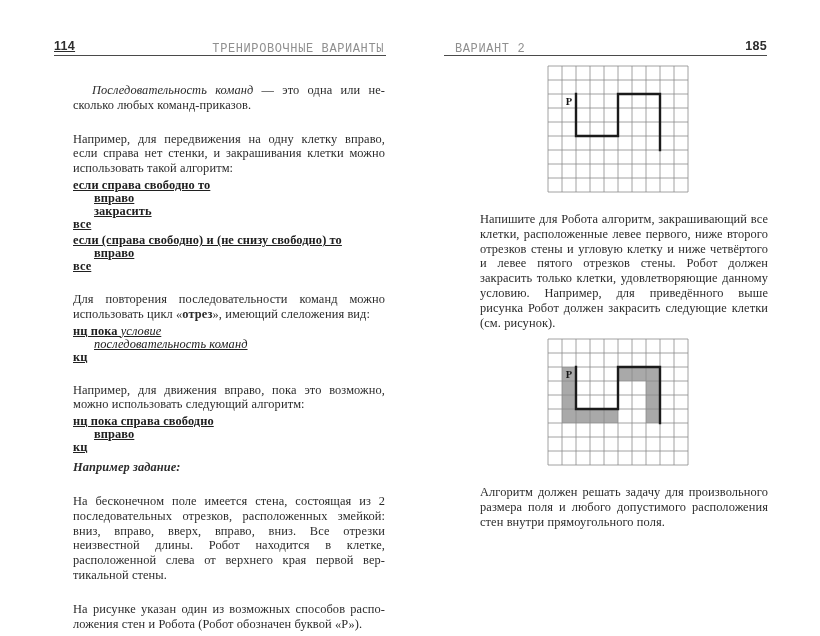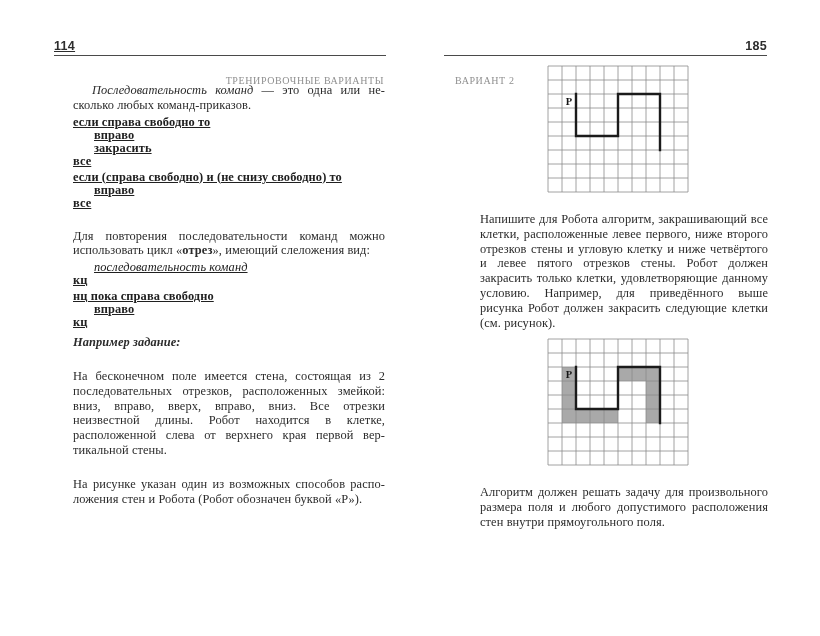--- a/index.html
+++ b/index.html
@@ -6,22 +6,22 @@
   body{
     width:820px;height:636px;background:#ffffff;position:relative;overflow:hidden;
     font-family:"Liberation Serif","DejaVu Serif",serif;color:#2b2b2b;
   }
   
   .hdr-num{
     position:absolute;top:39px;font-family:"Liberation Sans","DejaVu Sans",sans-serif;
     font-weight:bold;font-size:12.5px;color:#2d2d2d;letter-spacing:.3px;
   }
   .hdr-title{
-    position:absolute;top:42px;font-family:Liberation Serif, serif;
-    font-size:10px;color:#8f8f8f;letter-spacing:.6px;white-space:nowrap;margin-top:33px;
+    position:absolute;top:42px;font-family:Liberation Mono, monospace;
+    font-size:12px;color:#8f8f8f;letter-spacing:.6px;white-space:nowrap;
   }
   .rule{position:absolute;top:55px;height:1px;background:#4a4a4a;}
   #rule-left{left:54px;width:332px;}
   #rule-right{left:444px;width:323px;}
   #num-left{left:54px;text-decoration:underline;}
   #num-right{right:53px;}
   #title-left{right:436px;}
   #title-right{left:455px;}
 
   
@@ -46,36 +46,39 @@
 
 <span id="num-left" class="hdr-num">114</span>
 <span id="title-left" class="hdr-title">ТРЕНИРОВОЧНЫЕ ВАРИАНТЫ</span>
 <div id="rule-left" class="rule"></div>
 <span id="title-right" class="hdr-title">ВАРИАНТ 2</span>
 <span id="num-right" class="hdr-num">185</span>
 <div id="rule-right" class="rule"></div>
 
 <div id="col-left" class="col">
   <p class="first-indent"><span class="i">Последовательность команд</span><span> — это одна или не­сколько любых команд-приказов.</span></p>
+  <p>Например, для передвижения на одну клетку вправо, если справа нет стенки, и закрашивания клетки можно использовать такой алгоритм:</p>
   <div class="code">
     <div class="ln">если справа свободно то</div>
     <div class="ln ind">вправо</div>
     <div class="ln ind">закрасить</div>
     <div class="ln">все</div>
   </div>
   <div class="code">
     <div class="ln">если (справа свободно) и (не снизу свободно) то</div>
     <div class="ln ind">вправо</div>
     <div class="ln">все</div>
   </div>
   <p><span>Для повторения последовательности команд можно использовать цикл «</span><span class="b">отрез</span><span>», имеющий сле­ложения вид:</span></p>
   <div class="code">
+    <div class="ln"><span>нц пока </span><span class="it">условие</span></div>
     <div class="ln ind it">последовательность команд</div>
     <div class="ln">кц</div>
   </div>
+  <p>Например, для движения вправо, пока это воз­можно, можно использовать следующий алгоритм:</p>
   <div class="code">
     <div class="ln">нц пока справа свободно</div>
     <div class="ln ind">вправо</div>
     <div class="ln">кц</div>
   </div>
   <p class="task">Например задание:</p>
   <p>На бесконечном поле имеется стена, состоящая из 2 последовательных отрезков, расположенных змей­кой: вниз, вправо, вверх, вправо, вниз. Все отрез­ки неизвестной длины. Робот находится в клетке, расположенной слева от верхнего края первой вер­тикальной стены.</p>
   <p>На рисунке указан один из возможных способов распо­ложения стен и Робота (Робот обозначен буквой «Р»).</p>
 </div>
 

